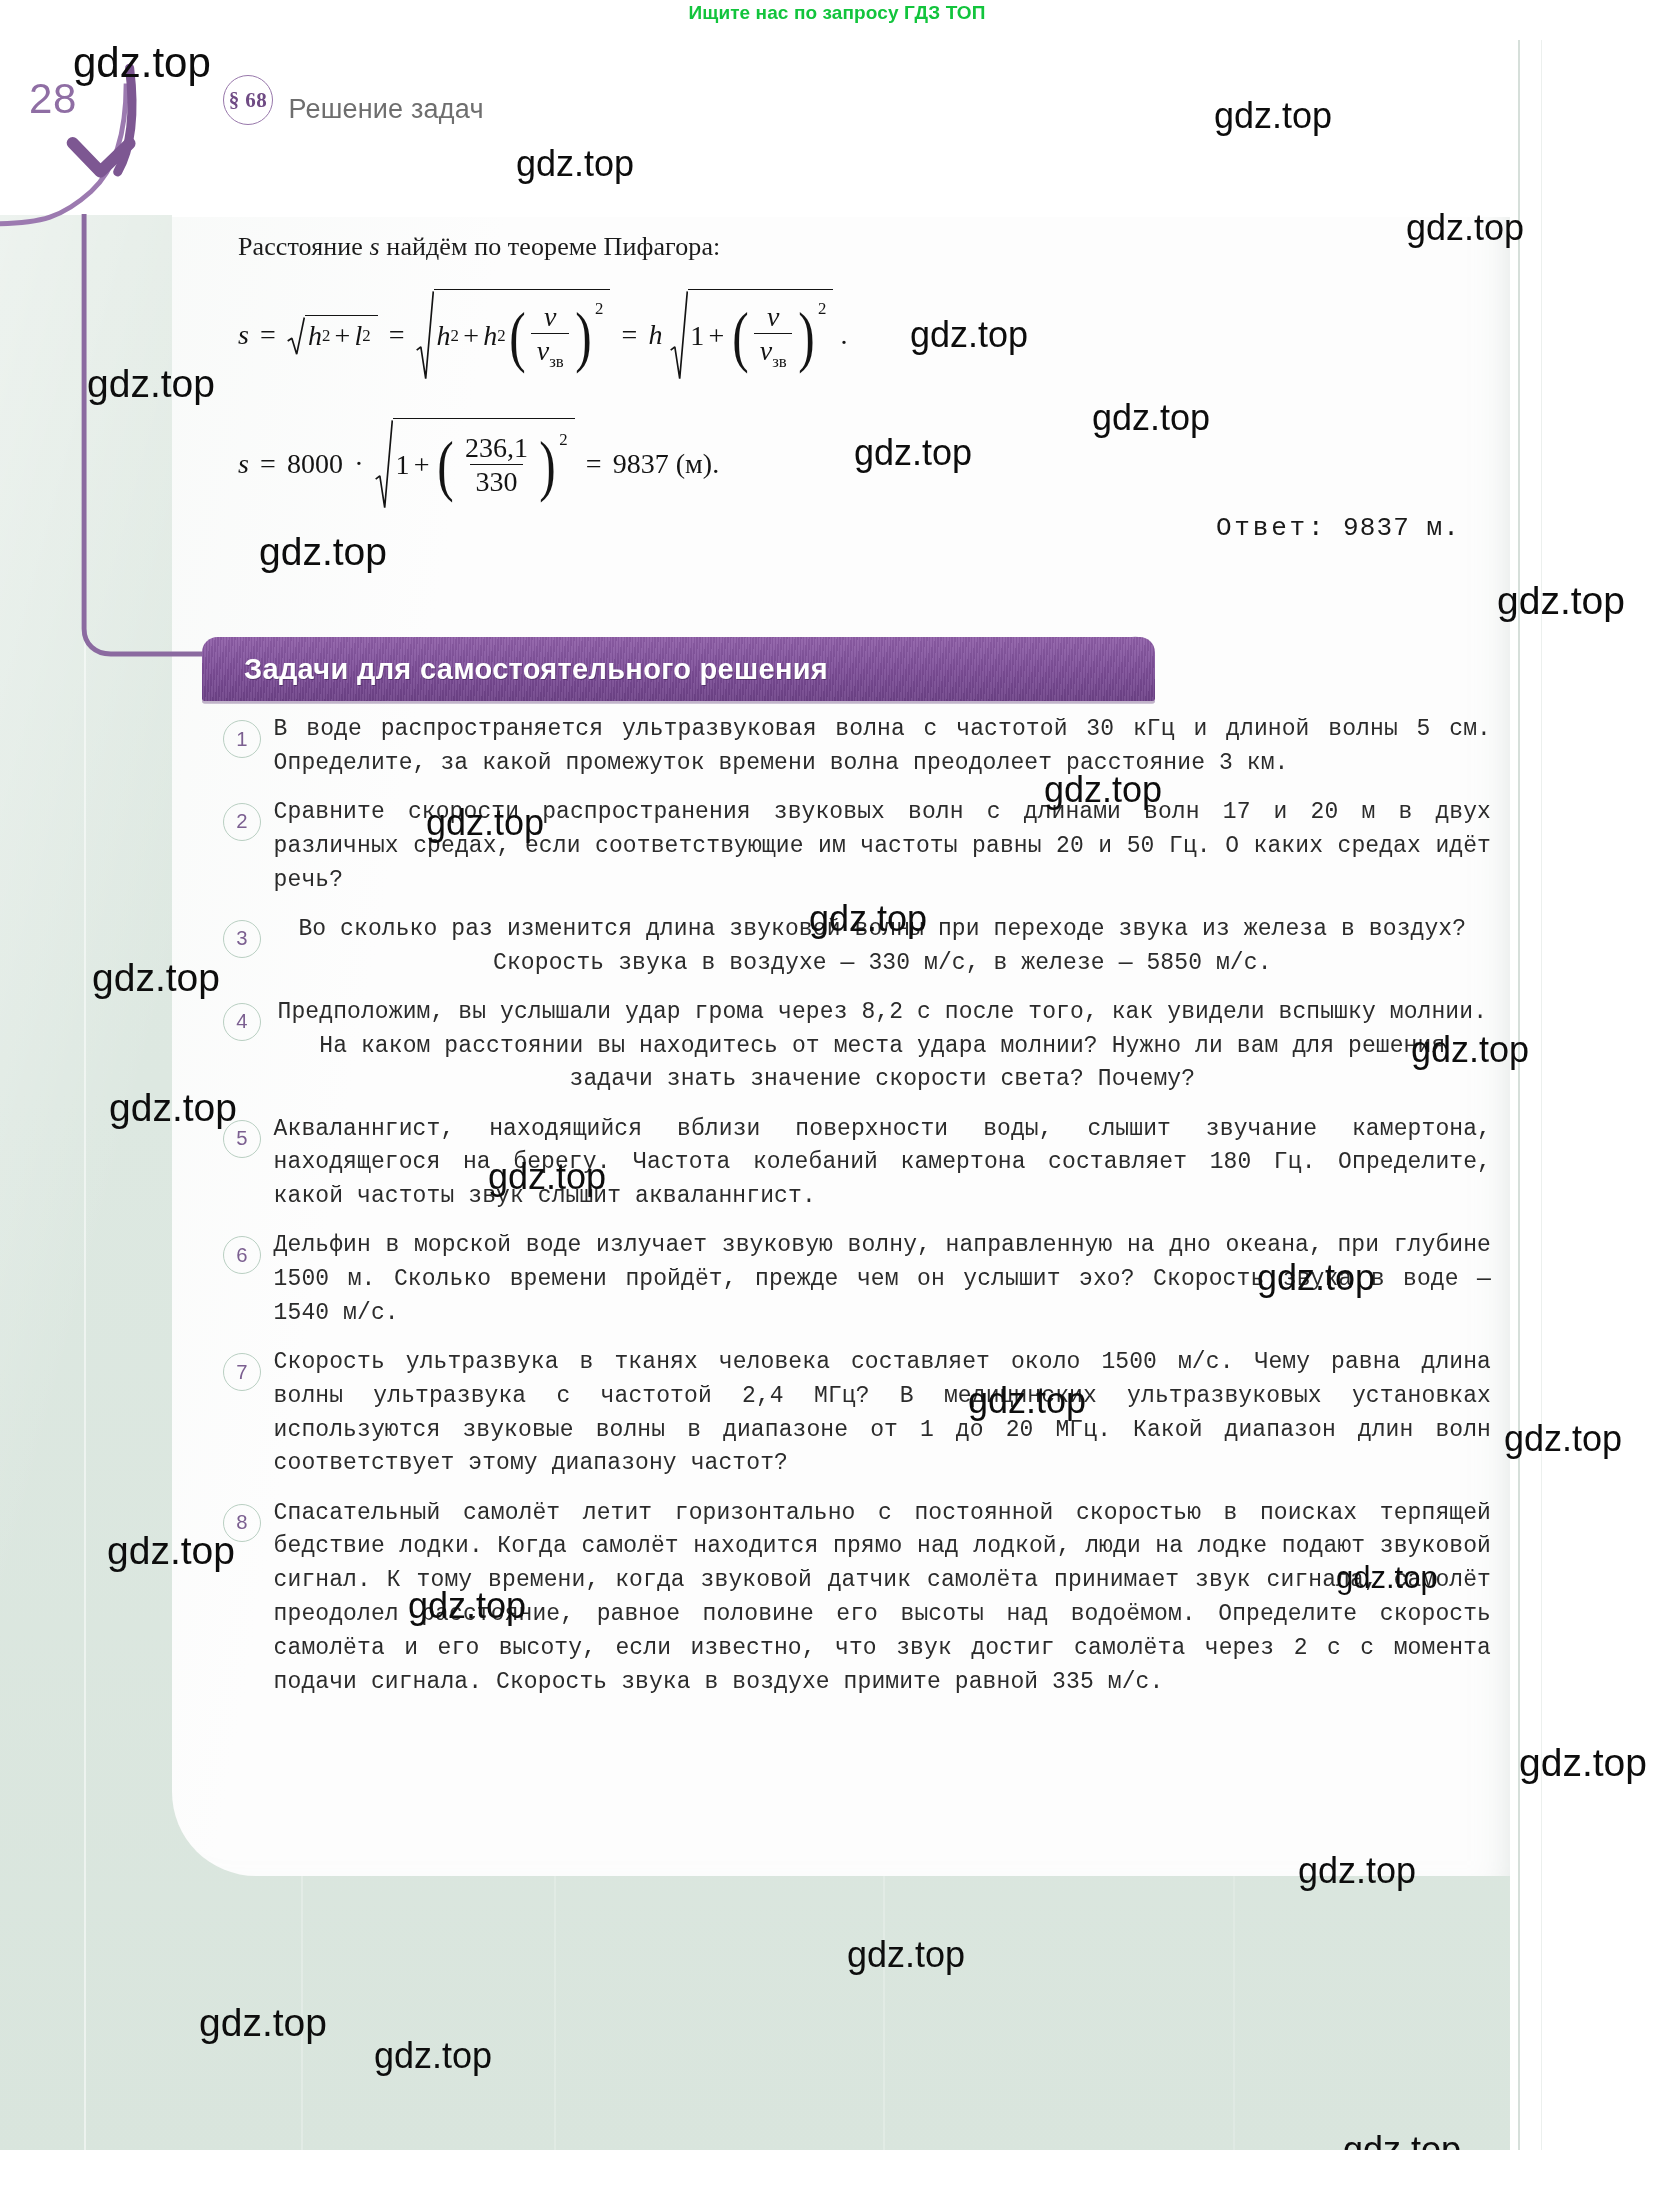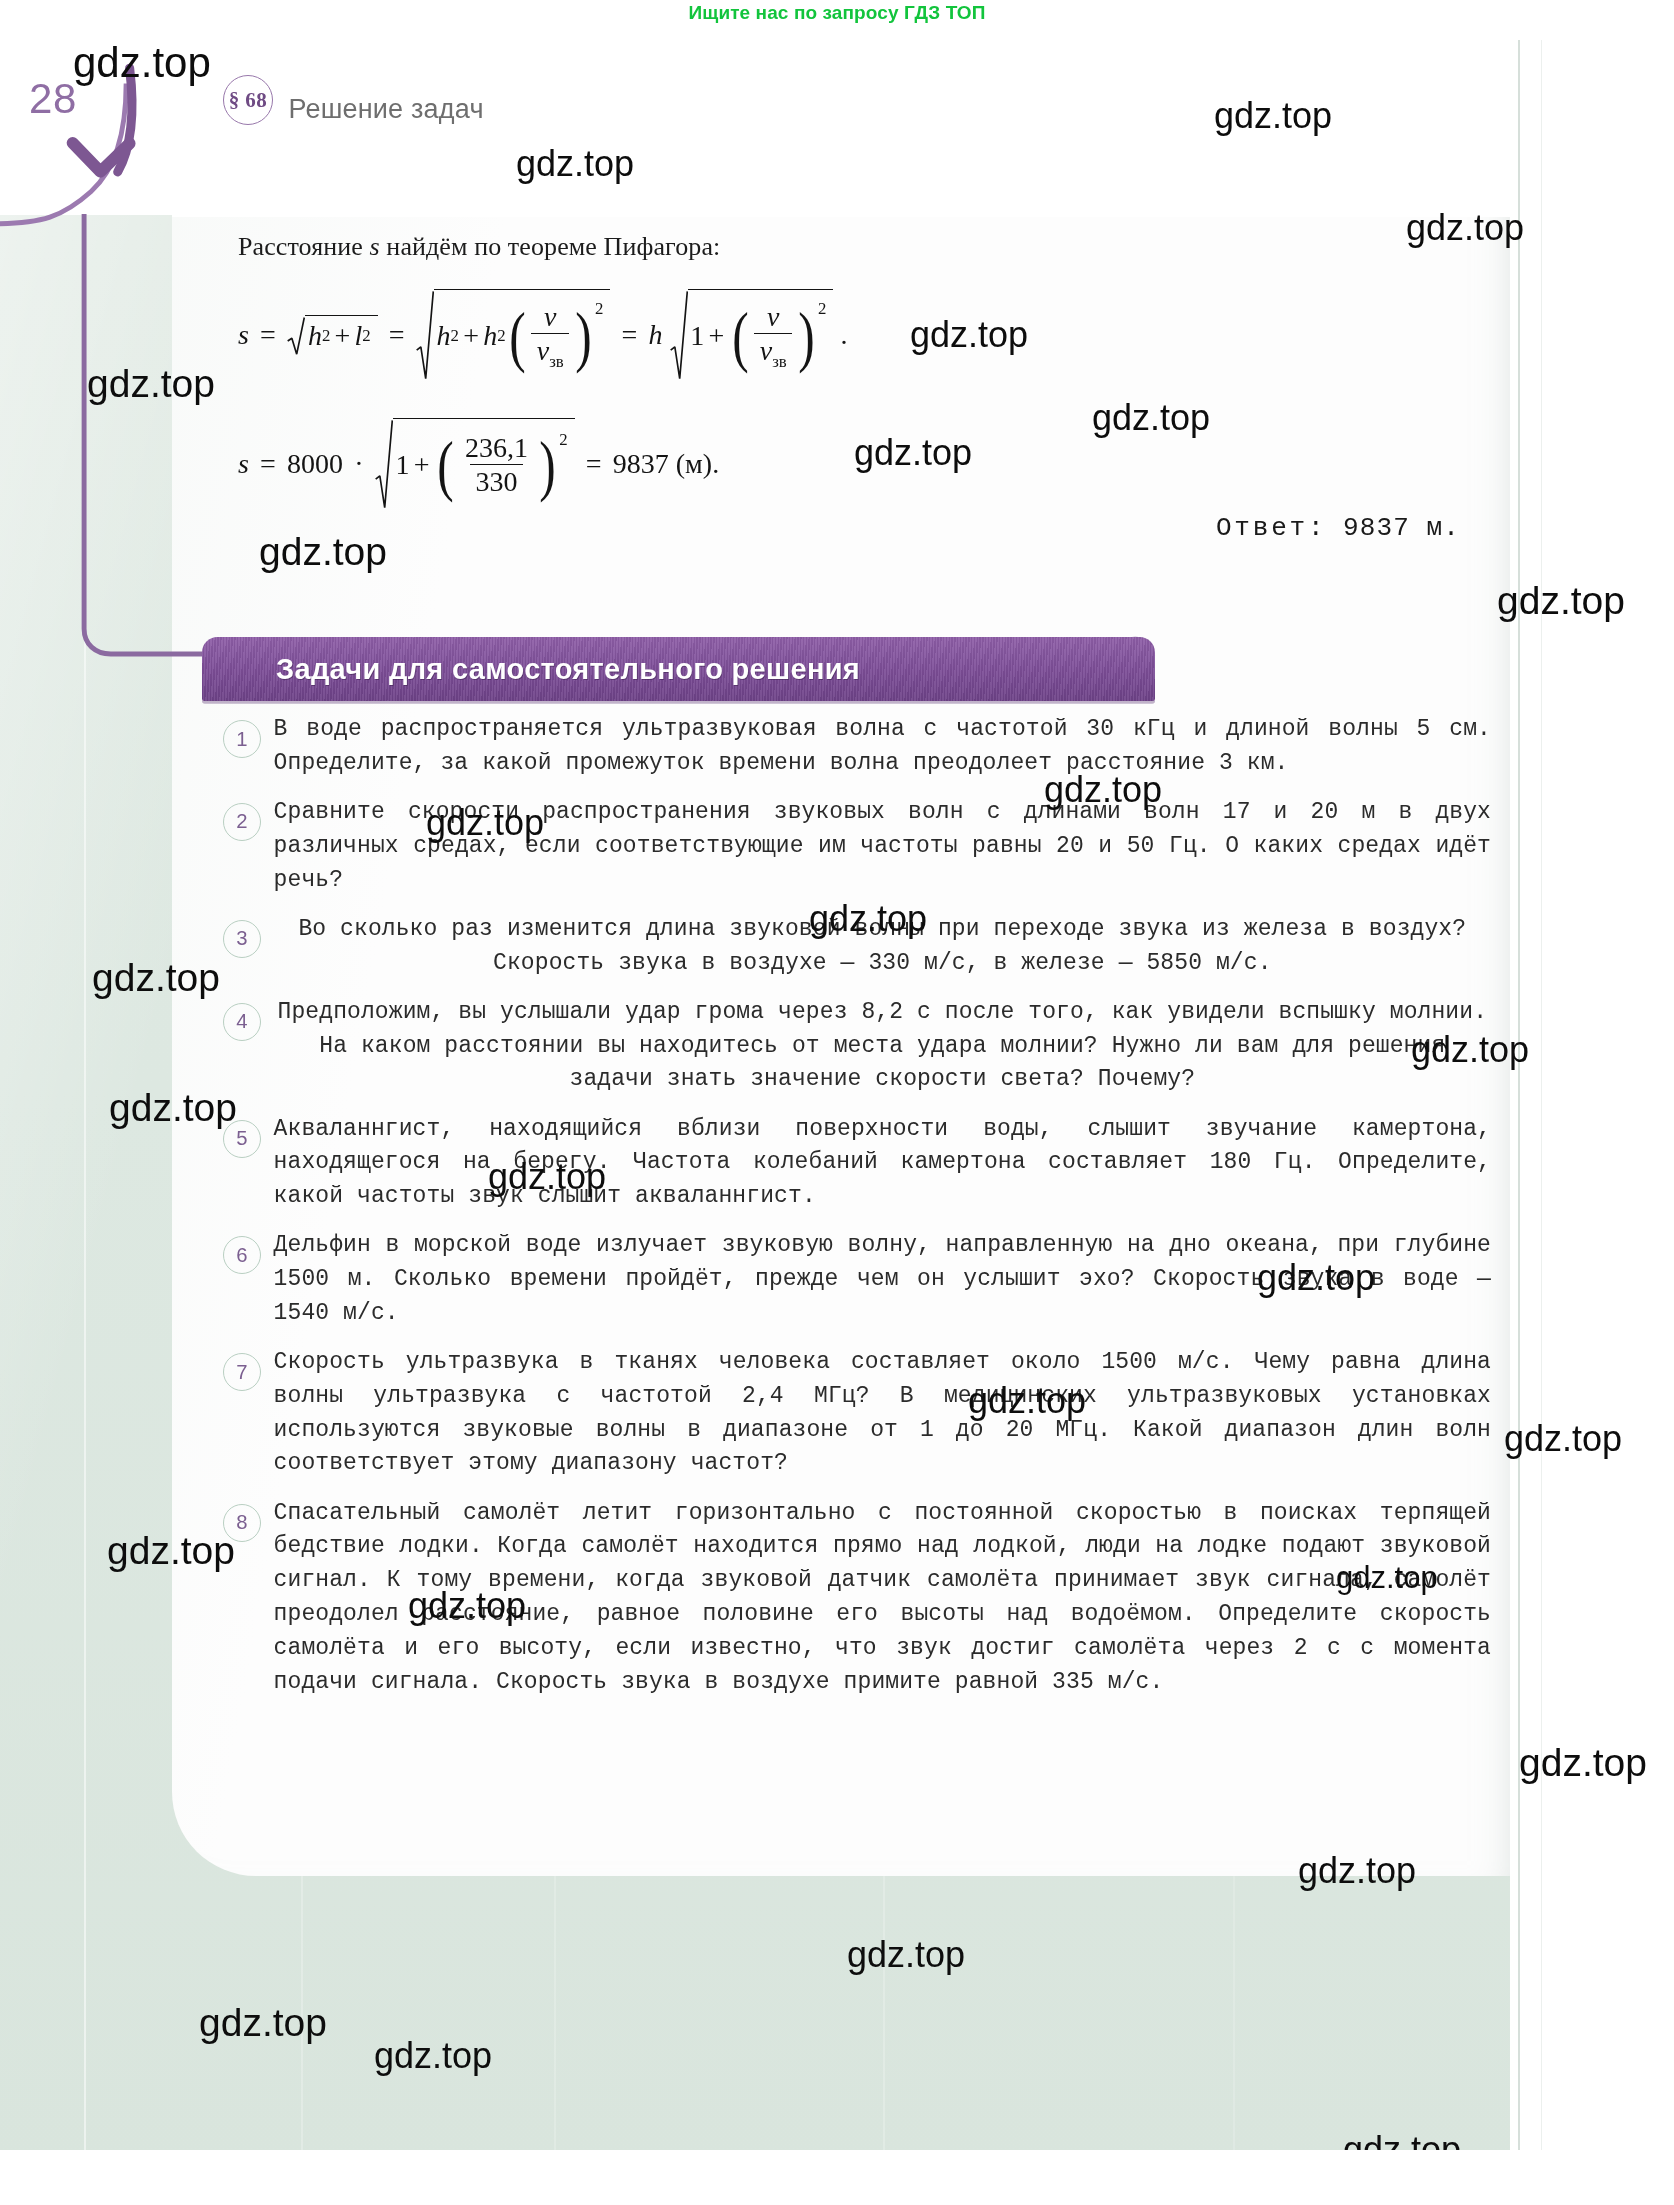--- a/index.html
+++ b/index.html
@@ -249,21 +249,20 @@
   .banner {
     position: absolute;
     inset: 0;
     border-radius: 15.4px 15.4px 2.8px 2.8px;
     background:
       repeating-linear-gradient(92deg, rgba(255,255,255,.07) 0 1.4px, rgba(0,0,0,.05) 1.4px 2.8px),
       linear-gradient(180deg, #8f5fa8 0%, #7e4f99 48%, #6e4288 100%);
     box-shadow: 0 2.8px 0 rgba(120,88,140,.45);
     display: flex;
     align-items: center;
-    padding-left: 32px;
   }
   .banner-text {
     margin-left: 42px;
     font-family: "Liberation Sans", sans-serif;
     font-weight: bold;
     font-size: 29px;
     color: #ffffff;
     letter-spacing: 0.3px;
     text-shadow: 0.7px 0.7px 0 rgba(60,32,78,.55);
   }

